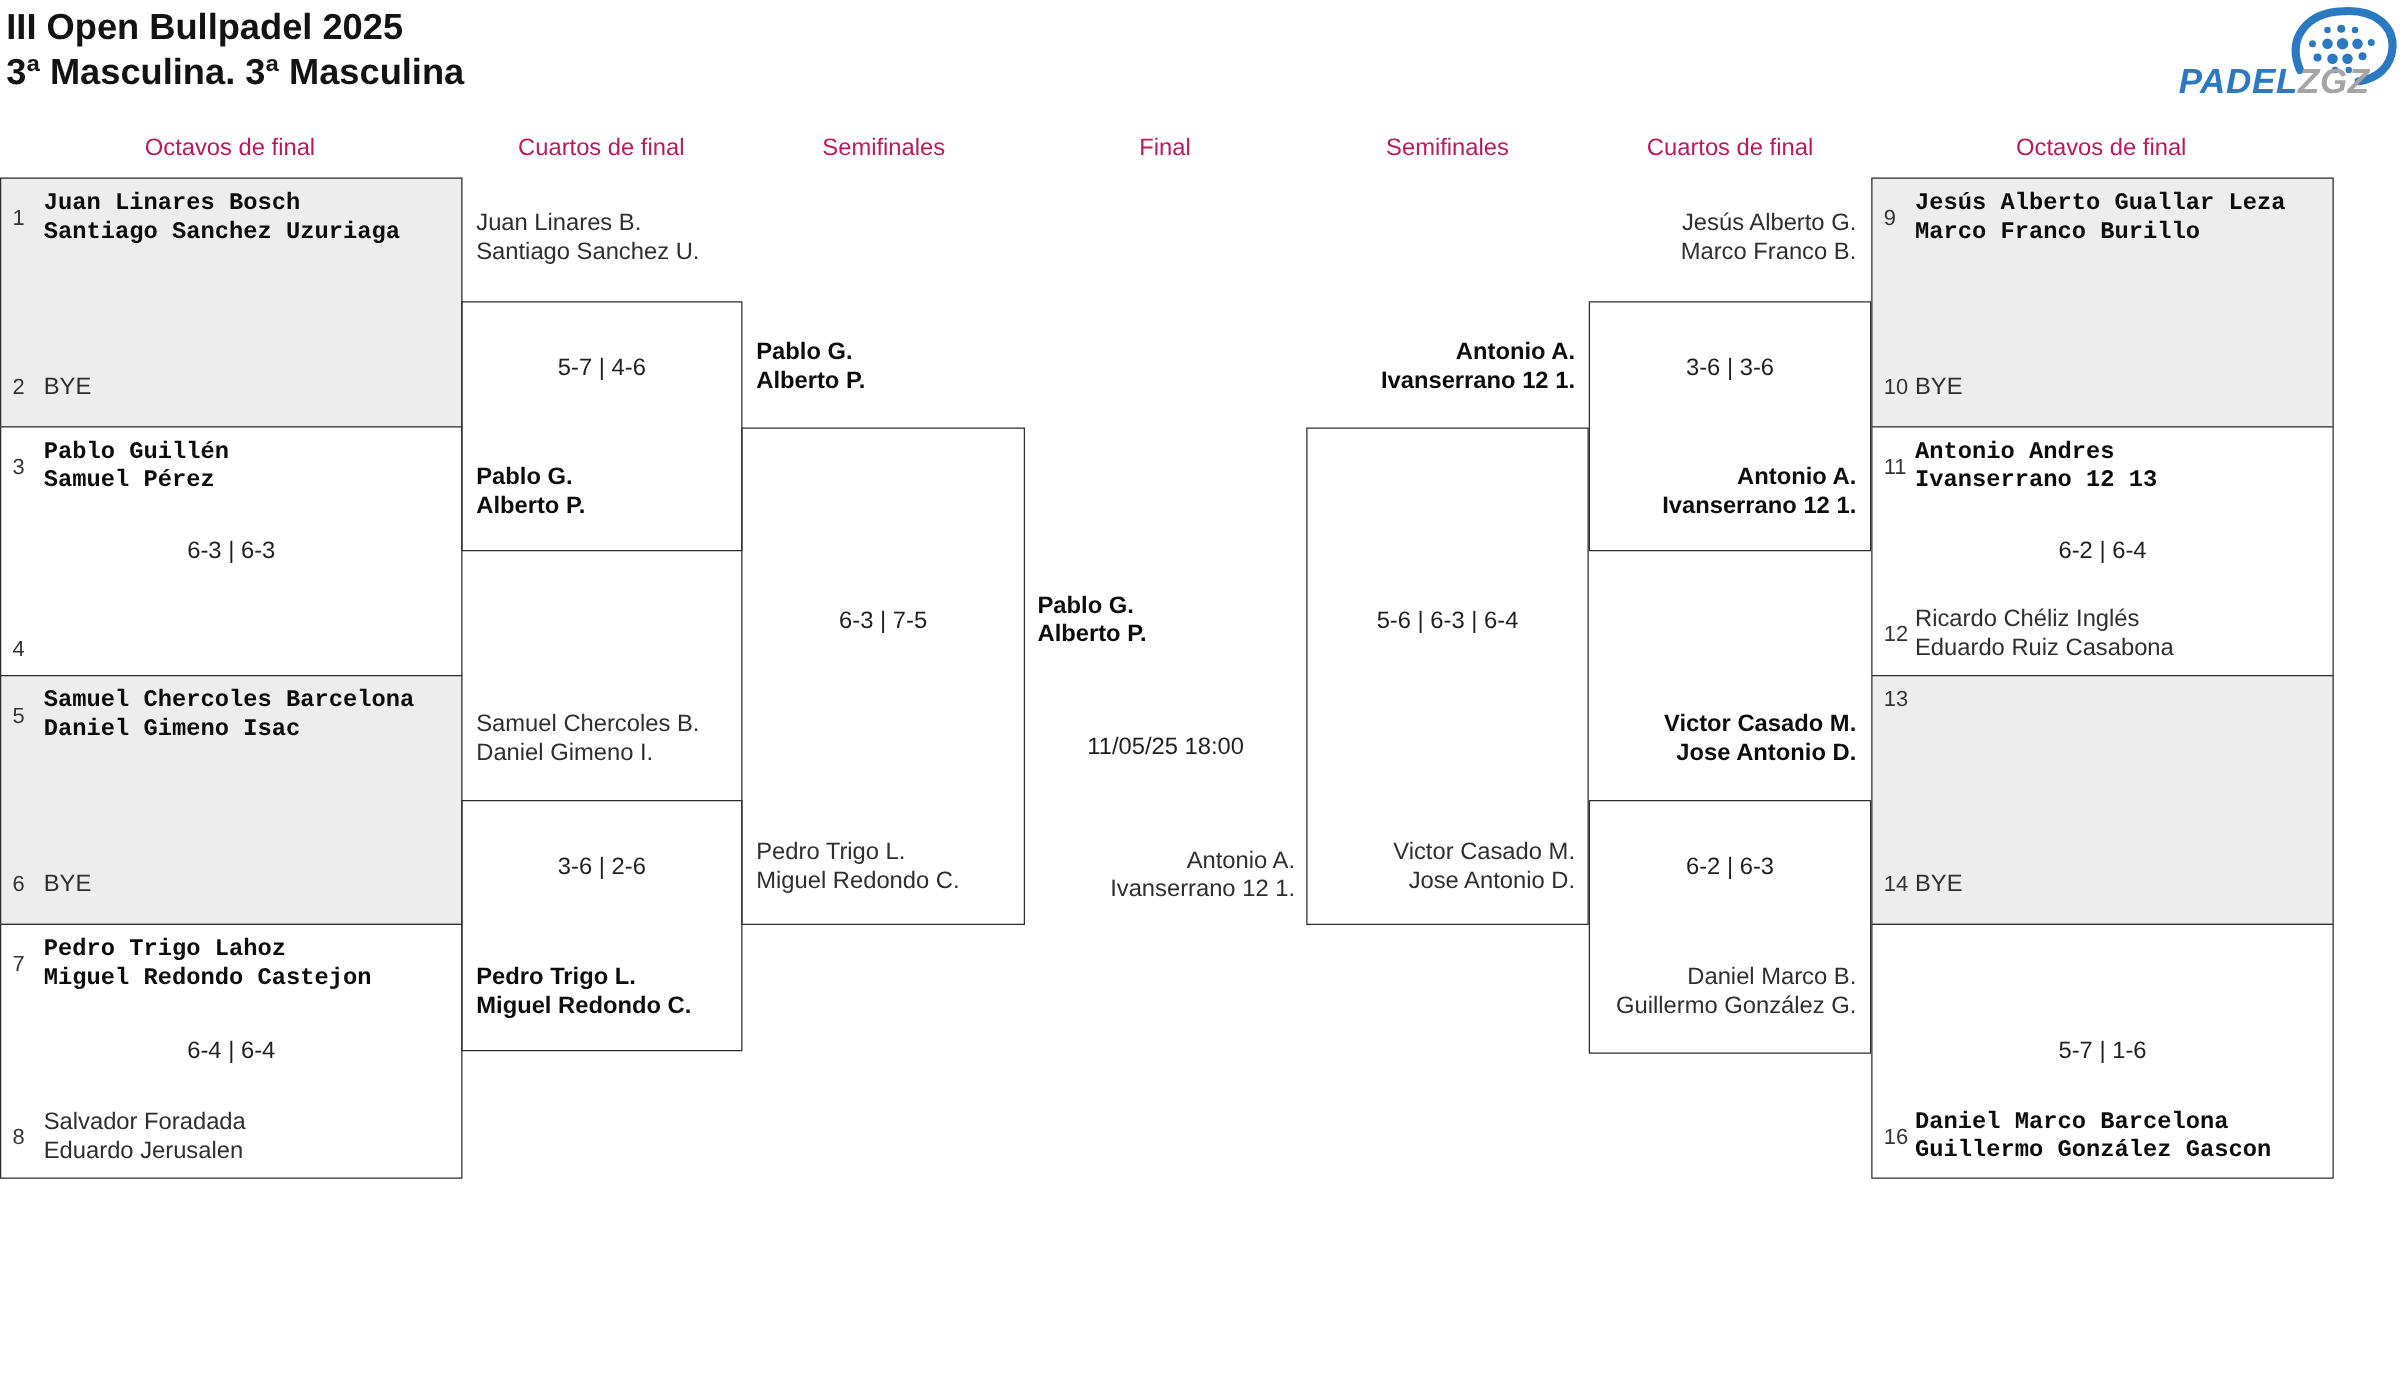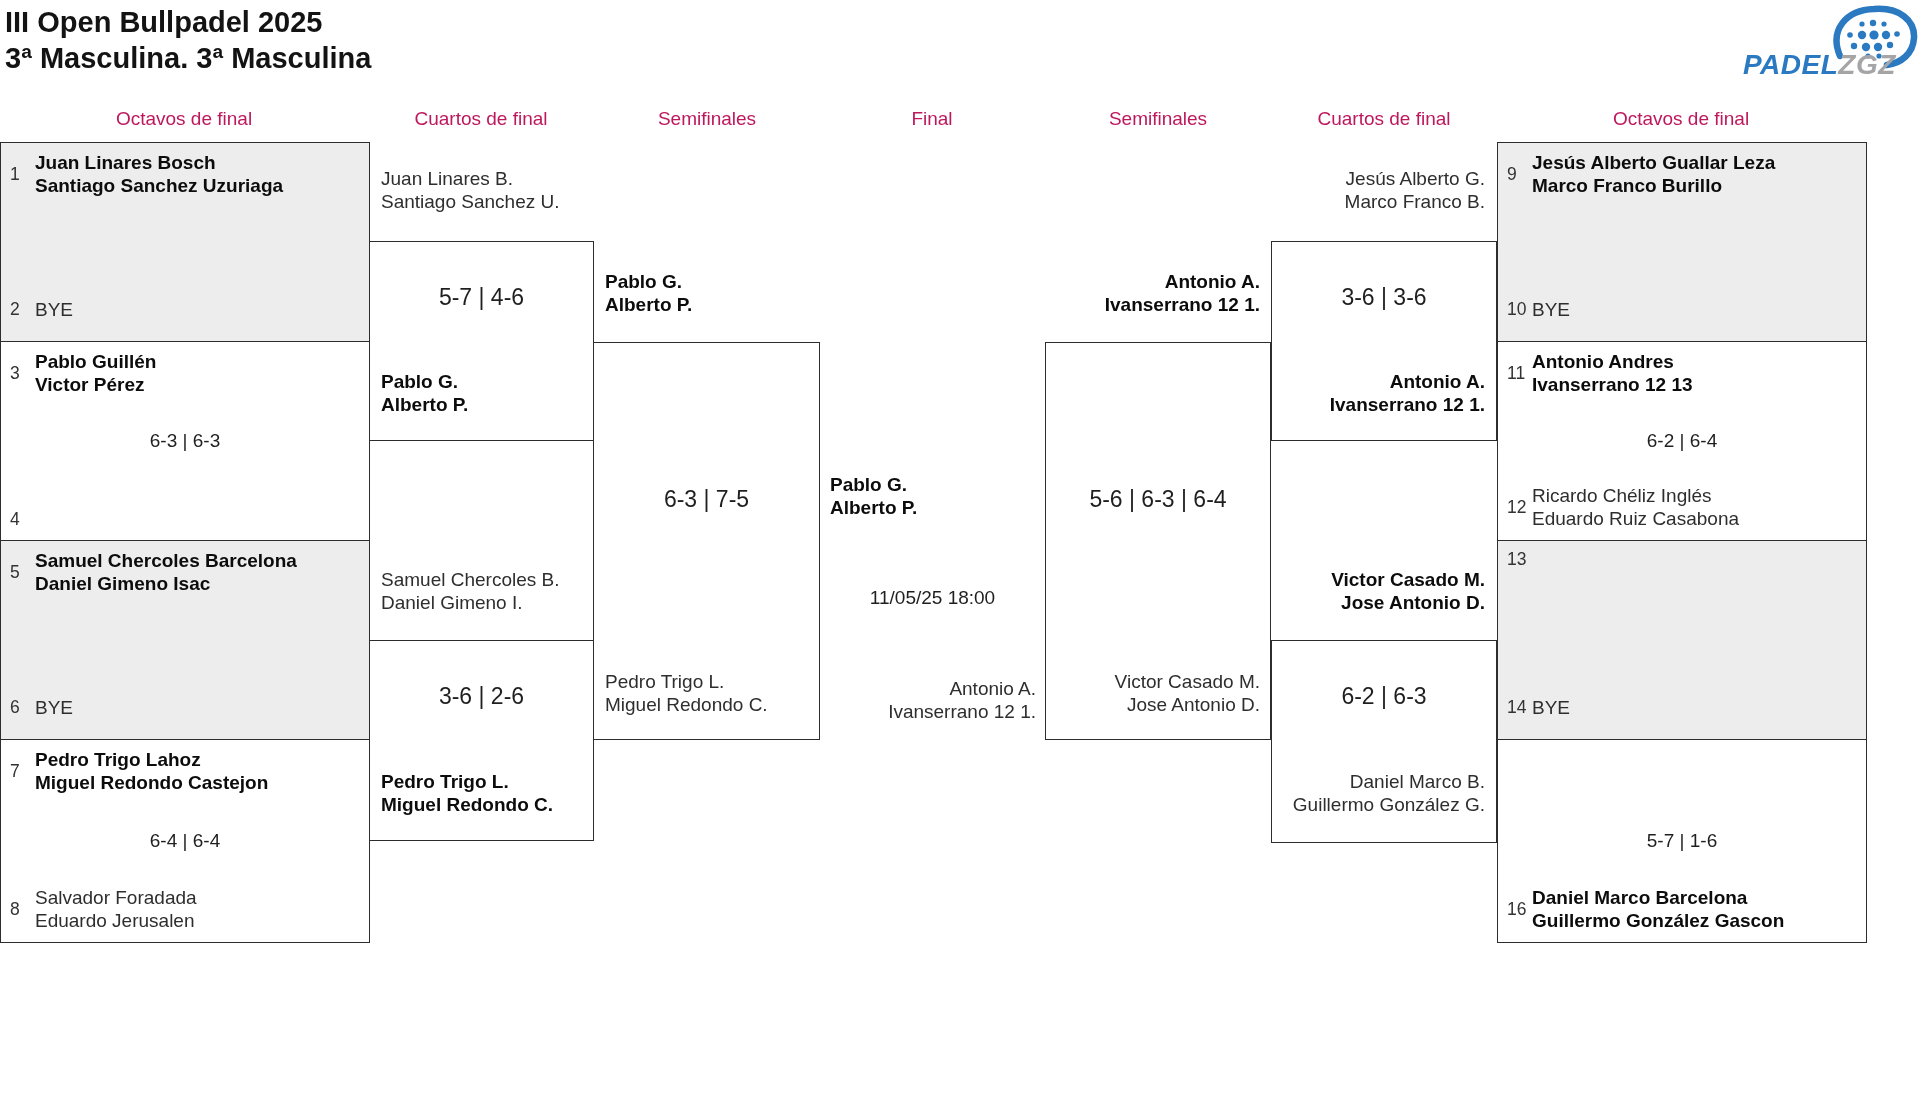--- a/index.html
+++ b/index.html
@@ -12,29 +12,29 @@
   .rhead{position:absolute;top:108px;transform:translateX(-50%);font-size:19px;color:#be185d;white-space:nowrap;}
   
   .obox{position:absolute;width:370px;border:1.4px solid #2d2d2d;background:#fff;box-sizing:border-box;}
   .obox.gray{background:#ededed;}
   .trow{position:absolute;left:0;right:0;display:flex;align-items:center;}
   .trow.t{top:8px;}
   .trow.b{bottom:10px;}
   .trow.bye{bottom:20px;}
   .seed{flex:0 0 25px;margin-left:9px;font-size:17.5px;color:#333;}
   .nm{font-size:19px;line-height:23px;color:#2e2e2e;}
-  .w .nm{font-weight:700;color:#0c0c0c;}
+  .w .nm{font-weight:700;color:#0c0c0c;font-family:Liberation Mono, monospace;}
   .osc{position:absolute;left:0;right:0;top:50%;transform:translateY(-50%);text-align:center;font-size:19px;color:#1f1f1f;}
   
   .bx{position:absolute;border:1.4px solid #2d2d2d;background:transparent;box-sizing:border-box;}
   
   .en{position:absolute;font-size:19px;line-height:23px;color:#2e2e2e;white-space:nowrap;}
   .en.w{font-weight:700;color:#0c0c0c;}
   .en.ra{text-align:right;}
-  .sc{position:absolute;text-align:center;font-size:23px;color:#1f1f1f;white-space:nowrap;}
+  .sc{position:absolute;text-align:center;font-size:19px;color:#1f1f1f;white-space:nowrap;}
   .dt{position:absolute;text-align:center;font-size:19px;color:#1f1f1f;white-space:nowrap;}
   .logo{position:absolute;left:1742px;top:4px;width:176px;height:74px;}
 </style>
 </head>
 <body>
 
 <div id="stage">
 
   <div class="title">III Open Bullpadel 2025</div>
   <div class="subtitle">3ª Masculina. 3ª Masculina</div>
@@ -86,21 +86,21 @@
           <div>BYE</div>
         </span>
     </div>
   </div>
 
   <div class="obox" style="left:0;top:341px;height:200px">
     <div class="trow t w">
       <span class="seed">3</span>
       <span class="nm">
           <div>Pablo Guillén</div>
-          <div>Victor Pérez</div>
+          <div>Samuel Pérez</div>
         </span>
     </div>
     <div class="osc">6-3 | 6-3</div>
     <div class="trow b">
       <span class="seed">4</span>
     </div>
   </div>
 
   <div class="obox gray" style="left:0;top:540px;height:200px">
     <div class="trow t w">

